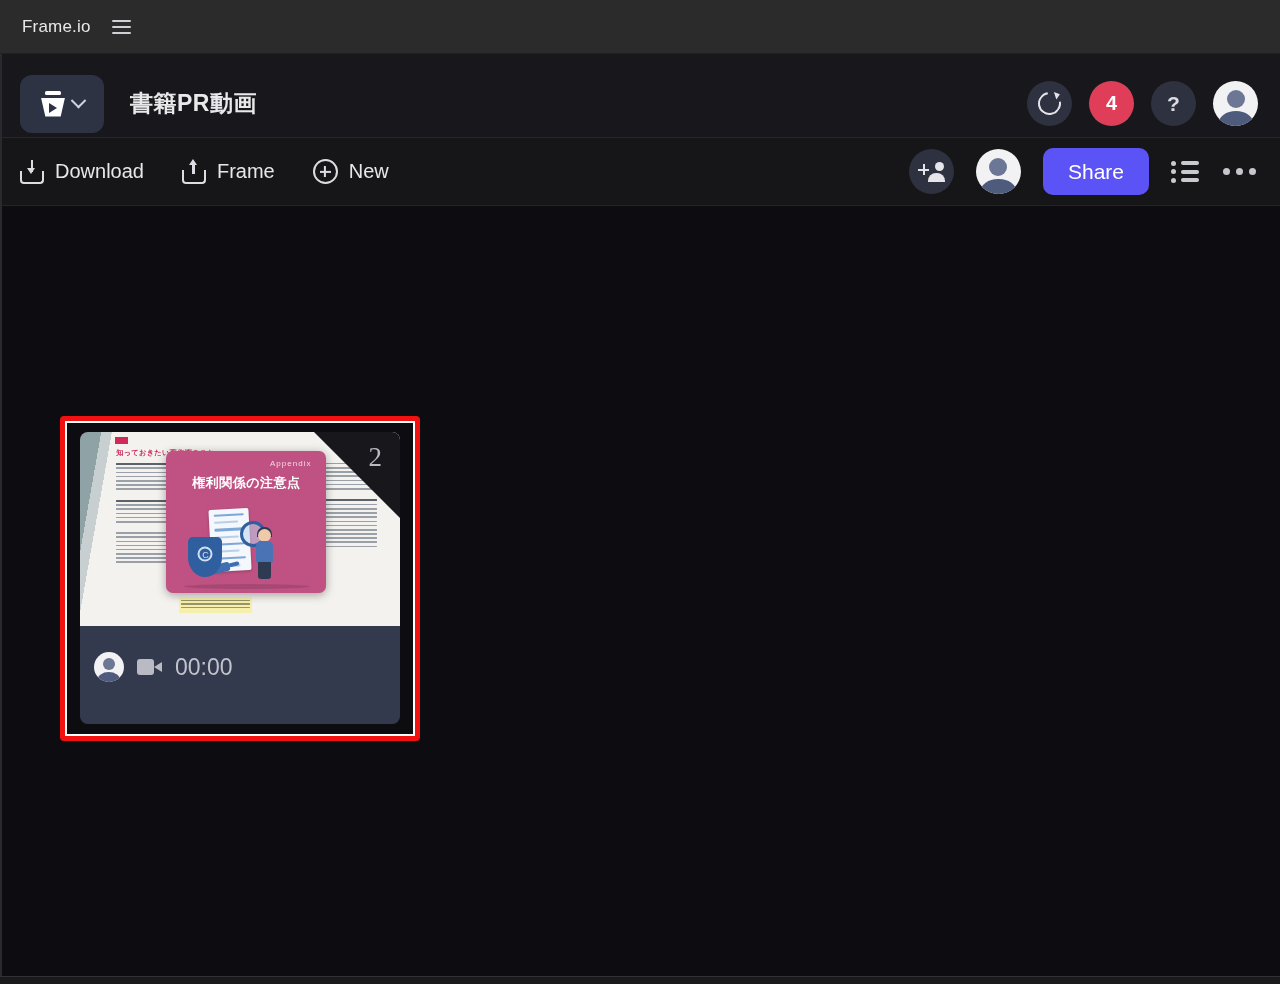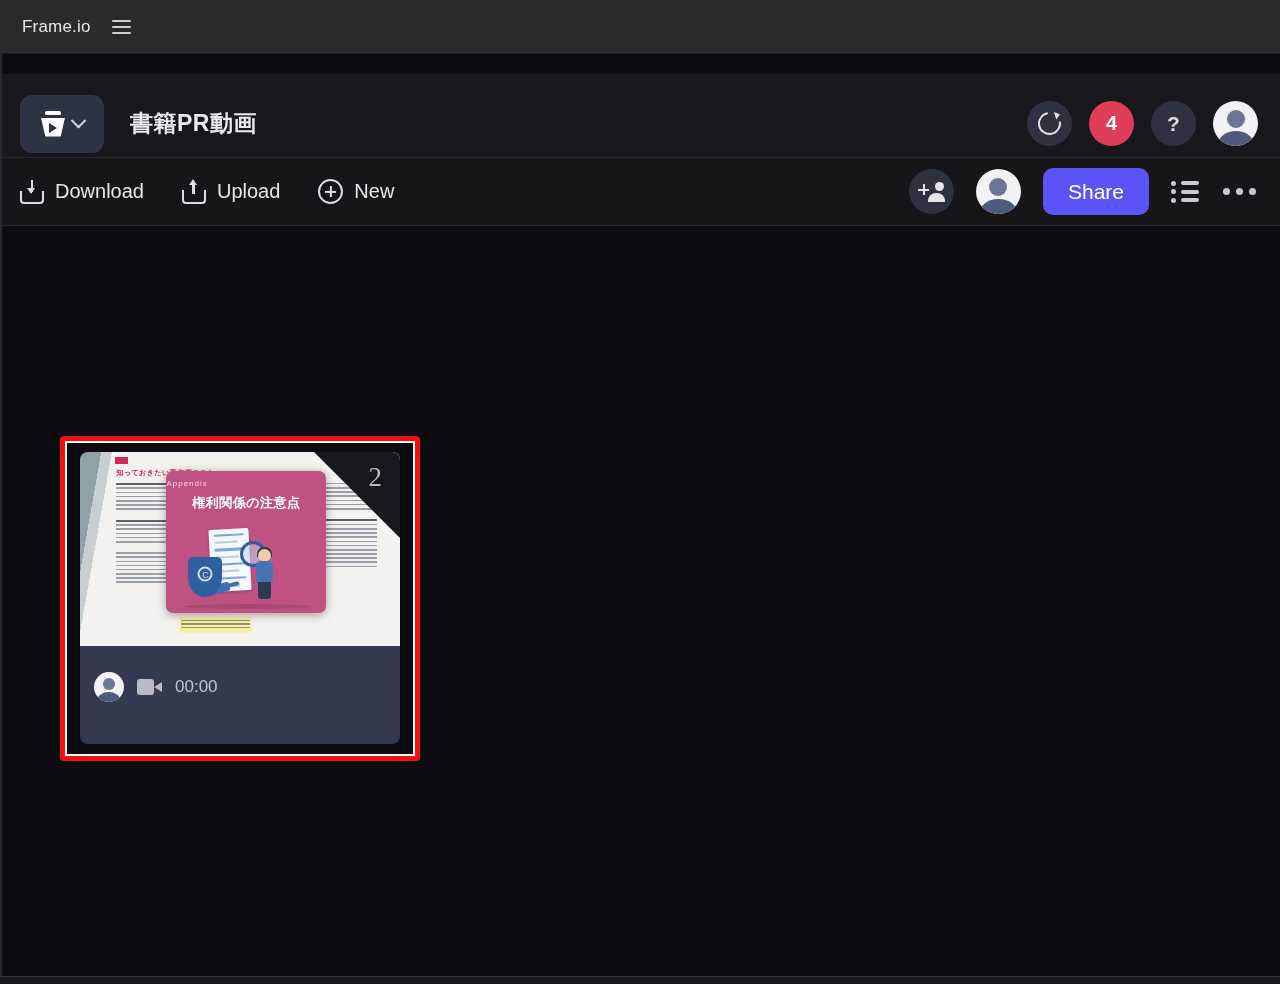--- a/index.html
+++ b/index.html
@@ -32,21 +32,20 @@
   .hamburger i { display: block; width: 19px; height: 2px; background: #cfcfd4; border-radius: 1px; }
 
   
   .projhead {
     height: 84px; flex: 0 0 84px;
     background: #18181c;
     display: flex; align-items: center;
     padding: 16px 22px 0 20px;
     border-bottom: 1px solid #27272e;
     position: relative;
-    margin-top: 20px;
   }
   .proj-select {
     width: 84px; height: 58px; border-radius: 12px;
     background: #2e3344;
     display: flex; align-items: center; justify-content: center;
     gap: 7px; cursor: pointer;
   }
   .fio-logo { position: relative; width: 26px; height: 28px; }
   .fio-logo .cap {
     position: absolute; top: 1px; left: 5px;
@@ -214,21 +213,21 @@
     color: #b9b9c0; font-size: 27px; font-weight: 300;
     font-family: "Liberation Serif", serif;
   }
   .slide {
     position: absolute; left: 27%; top: 10%; width: 50%; height: 73%;
     background: #bf5283; border-radius: 7px;
     box-shadow: 0 2px 10px rgba(0,0,0,.35);
     overflow: hidden;
   }
   .slide .appendix {
-    position: absolute; top: 8px; left: 0; right: 2px; text-align: left;
+    position: absolute; top: 8px; left: 0; right: 15px; text-align: right;
     color: #f6d8e5; font-size: 8px; letter-spacing: 1px;
   }
   .slide .stitle {
     position: absolute; top: 23px; left: 0; right: 0; text-align: center;
     color: #ffffff; font-size: 13px; font-weight: 700; letter-spacing: .5px;
     font-family: "DejaVu Sans", sans-serif;
   }
   .illus { position: absolute; left: 0; right: 0; bottom: 2px; height: 92px; }
   .il-doc {
     position: absolute; left: 44px; top: 10px; width: 40px; height: 62px;
@@ -268,21 +267,21 @@
   .card-foot { height: 98px; background: #343a4e; padding: 14px 14px 0 14px; }
   .fname {
     color: #f0f0f3; font-size: 19px; letter-spacing: .2px;
     white-space: nowrap; overflow: hidden;
   }
   .meta { display: flex; align-items: center; gap: 13px; margin-top: 12px; }
   .meta .avatar { width: 30px; height: 30px; }
   .cam-ico { position: relative; width: 25px; height: 16px; }
   .cam-ico .bdy { position: absolute; left: 0; top: 0; width: 17px; height: 16px; background: #b9bac4; border-radius: 3px; }
   .cam-ico .lens { position: absolute; right: 0; top: 3px; width: 0; height: 0; border-top: 5px solid transparent; border-bottom: 5px solid transparent; border-right: 8px solid #b9bac4; }
-  .dur { color: #c2c3cc; font-size: 17px; }
+  .dur { color: #c2c3cc; font-size: 23px; }
 
   .edge-left { position: absolute; left: 0; top: 54px; bottom: 0; width: 2px; background: #2a2a2e; }
   .edge-bottom { position: absolute; left: 0; right: 0; bottom: 0; height: 8px; background: #1a1a1d; border-top: 1px solid #303036; }
 </style>
 </head>
 <body>
 
 <div class="app">
 
   <div class="topbar">
@@ -329,21 +328,21 @@
           <span class="tip"></span>
       </span>
       <span>Download</span>
     </div>
     <div class="tool">
       <span class="ico-upload">
         <span class="box"></span>
           <span class="stem"></span>
           <span class="tip"></span>
       </span>
-      <span>Upload</span>
+      <span>Frame</span>
     </div>
     <div class="tool">
       <span class="ico-plus"></span>
       <span>New</span>
     </div>
 
     <div class="tool-right">
       <div class="circ-sm">
         <span class="adduser">
           <span class="ph"></span>

